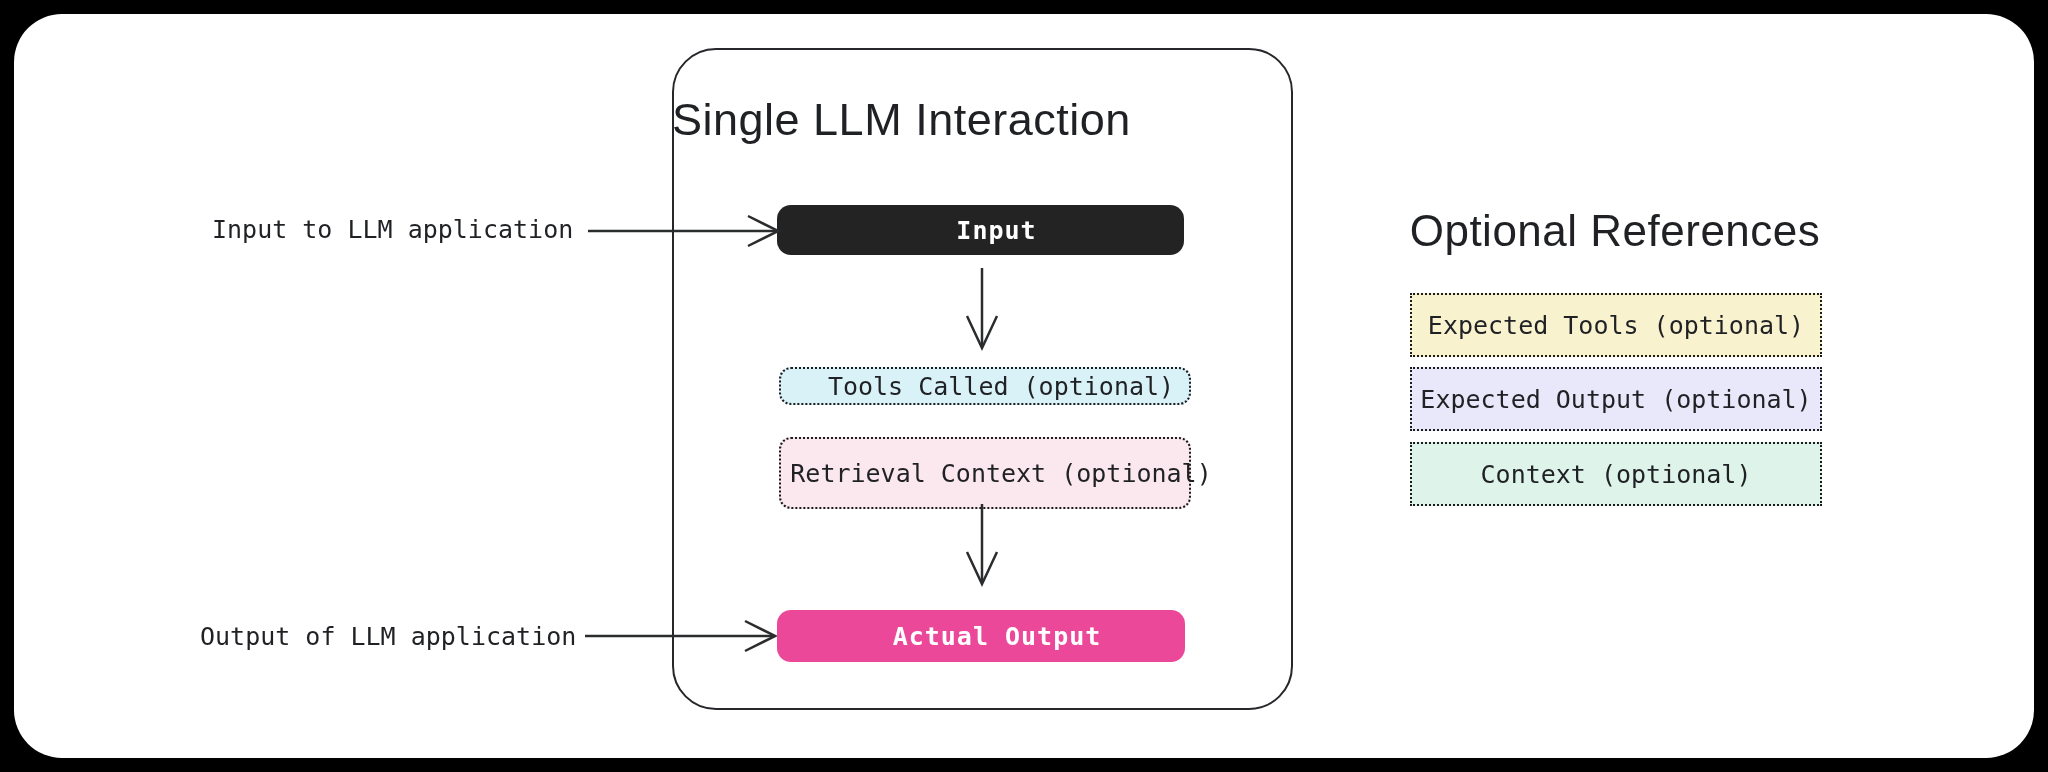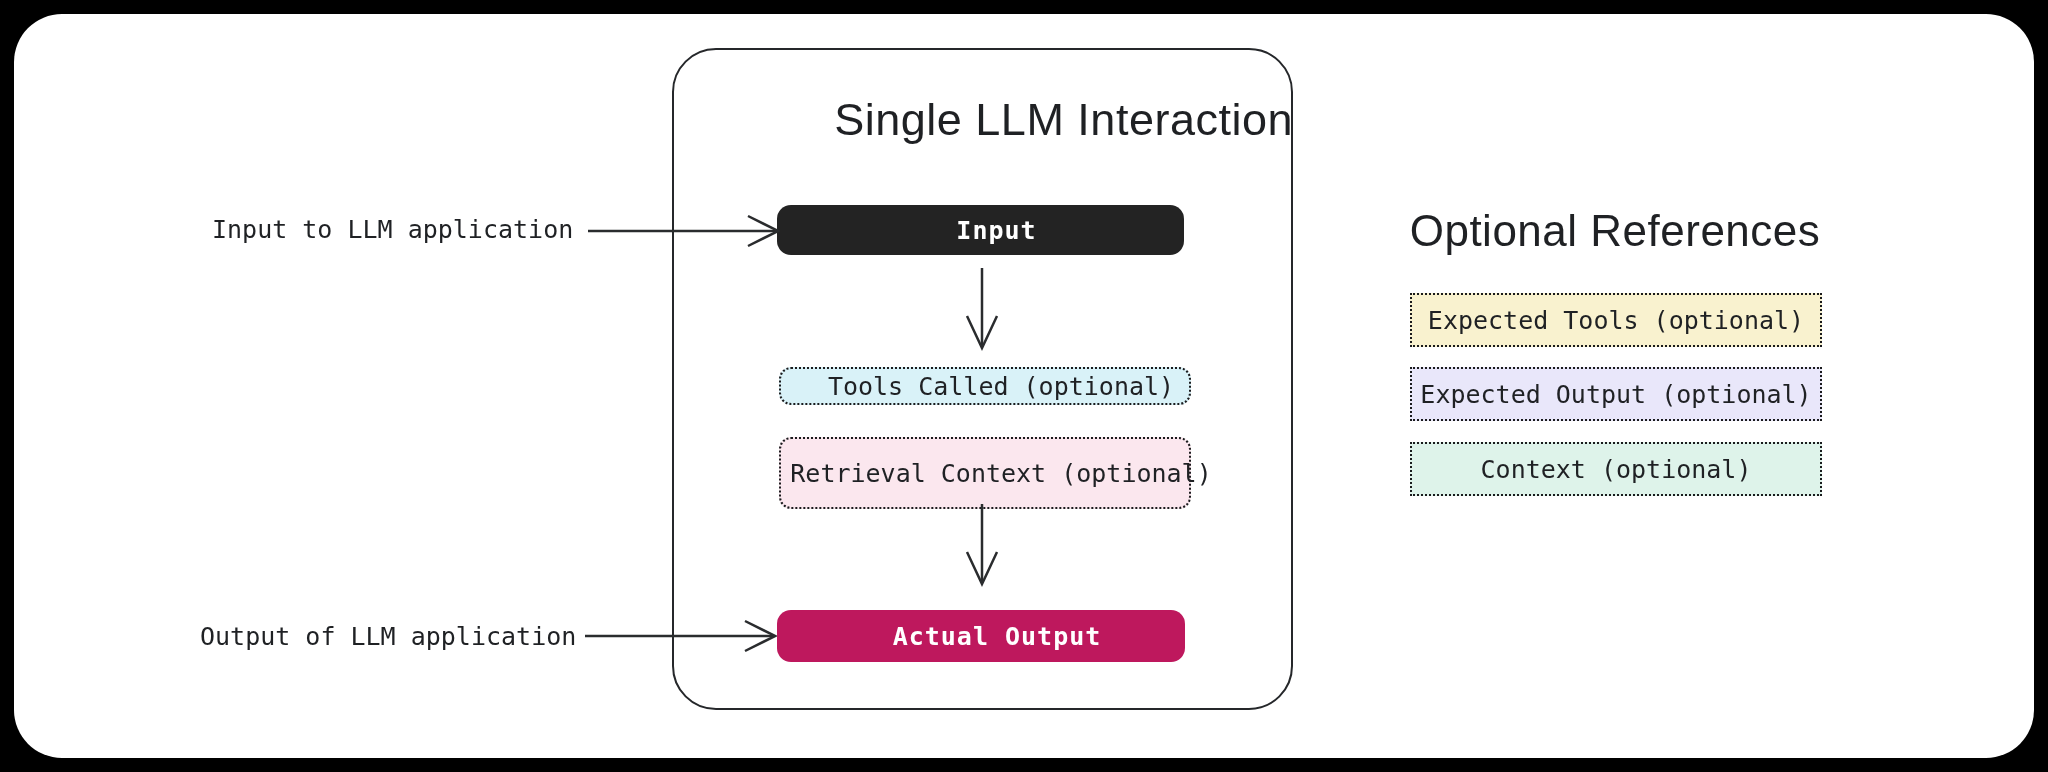--- a/index.html
+++ b/index.html
@@ -23,21 +23,21 @@
     width: 621px; height: 662px;
     box-sizing: border-box;
     border: 2.5px solid #25272a;
     border-radius: 44px;
     background: #ffffff;
   }
   .panel-title {
     position: absolute;
     left: 672px; top: 94px;
     width: 621px;
-    text-align: right;
+    text-align: left;
     font-family: "Liberation Sans", sans-serif;
     font-size: 45px;
     font-weight: 500;
     letter-spacing: 0.5px;
     color: #1f2124;
   }
   .node {
     position: absolute;
     box-sizing: border-box;
     display: flex;
@@ -89,21 +89,21 @@
     font-family: "Liberation Sans", sans-serif;
     font-size: 44px;
     font-weight: 500;
     letter-spacing: 0.5px;
     color: #1f2124;
     margin-top: 8px;
   }
   .ref-box {
     position: absolute;
     left: 1410px;
-    width: 412px; height: 54px;
+    width: 412px; height: 64px;
     box-sizing: border-box;
     border: 2.5px dotted #1a1b1d;
     border-radius: 0;
     display: flex;
     align-items: center;
     justify-content: center;
     font-size: 25px;
     font-weight: 500;
     white-space: nowrap;
     color: #1f2124;
@@ -131,21 +131,21 @@
 
 <div class="node dashed" id="node-tools" style="background: rgb(217, 242, 248);">Tools Called (optional)</div>
 
 <div class="node dashed" id="node-retrieval" style="background: rgb(251, 231, 238);">Retrieval Context (optional)</div>
 
 <svg class="arrow" id="arrow-down-2" width="48" height="84" viewBox="0 0 48 84">
   <line x1="24" y1="0" x2="24" y2="79"></line>
   <polyline points="9,48 24,80 39,48"></polyline>
 </svg>
 
-<div class="node solid" id="node-output" style="background: #be185d; text-align: center;">Actual Output</div>
+<div class="node solid" id="node-output" style="background: #ec4899; text-align: center;">Actual Output</div>
 
 <div class="side-label" id="label-input">Input to LLM application</div>
 
 <svg class="arrow" id="arrow-in" width="192" height="36" viewBox="0 0 192 36">
   <line x1="0" y1="18" x2="188" y2="18"></line>
   <polyline points="160,3 190,18 160,33"></polyline>
 </svg>
 
 <div class="side-label" id="label-output">Output of LLM application</div>
 

